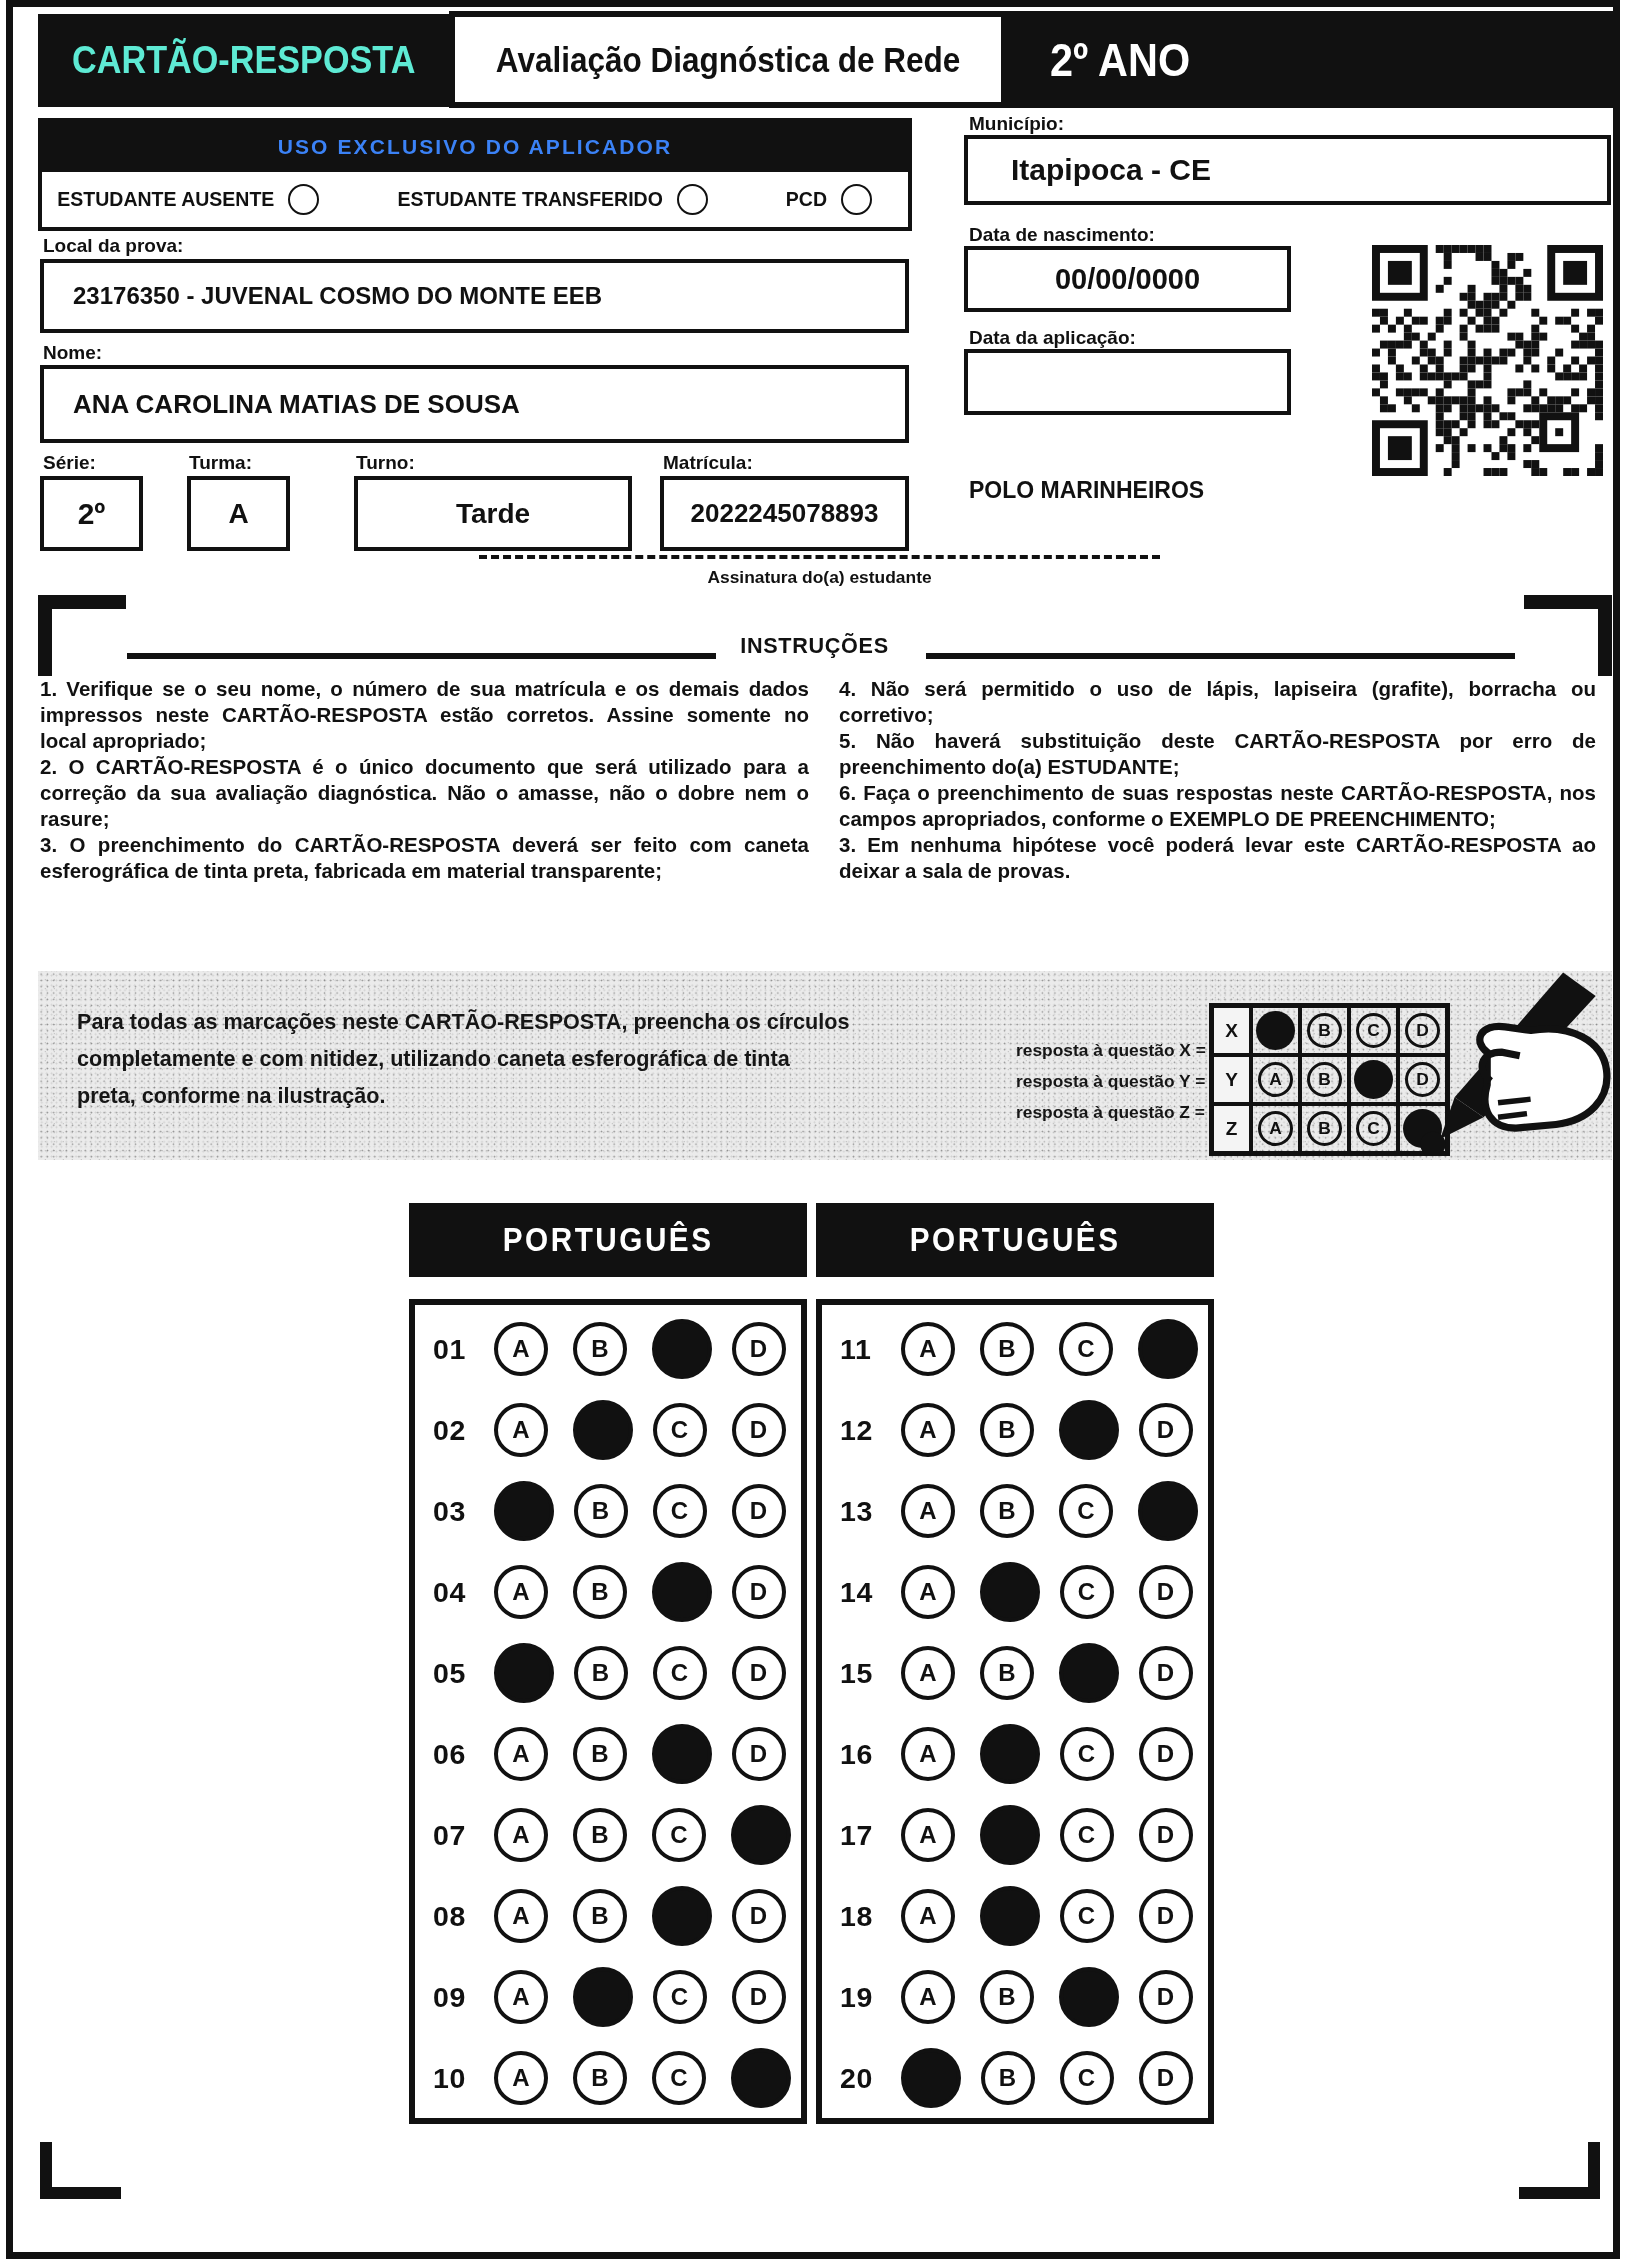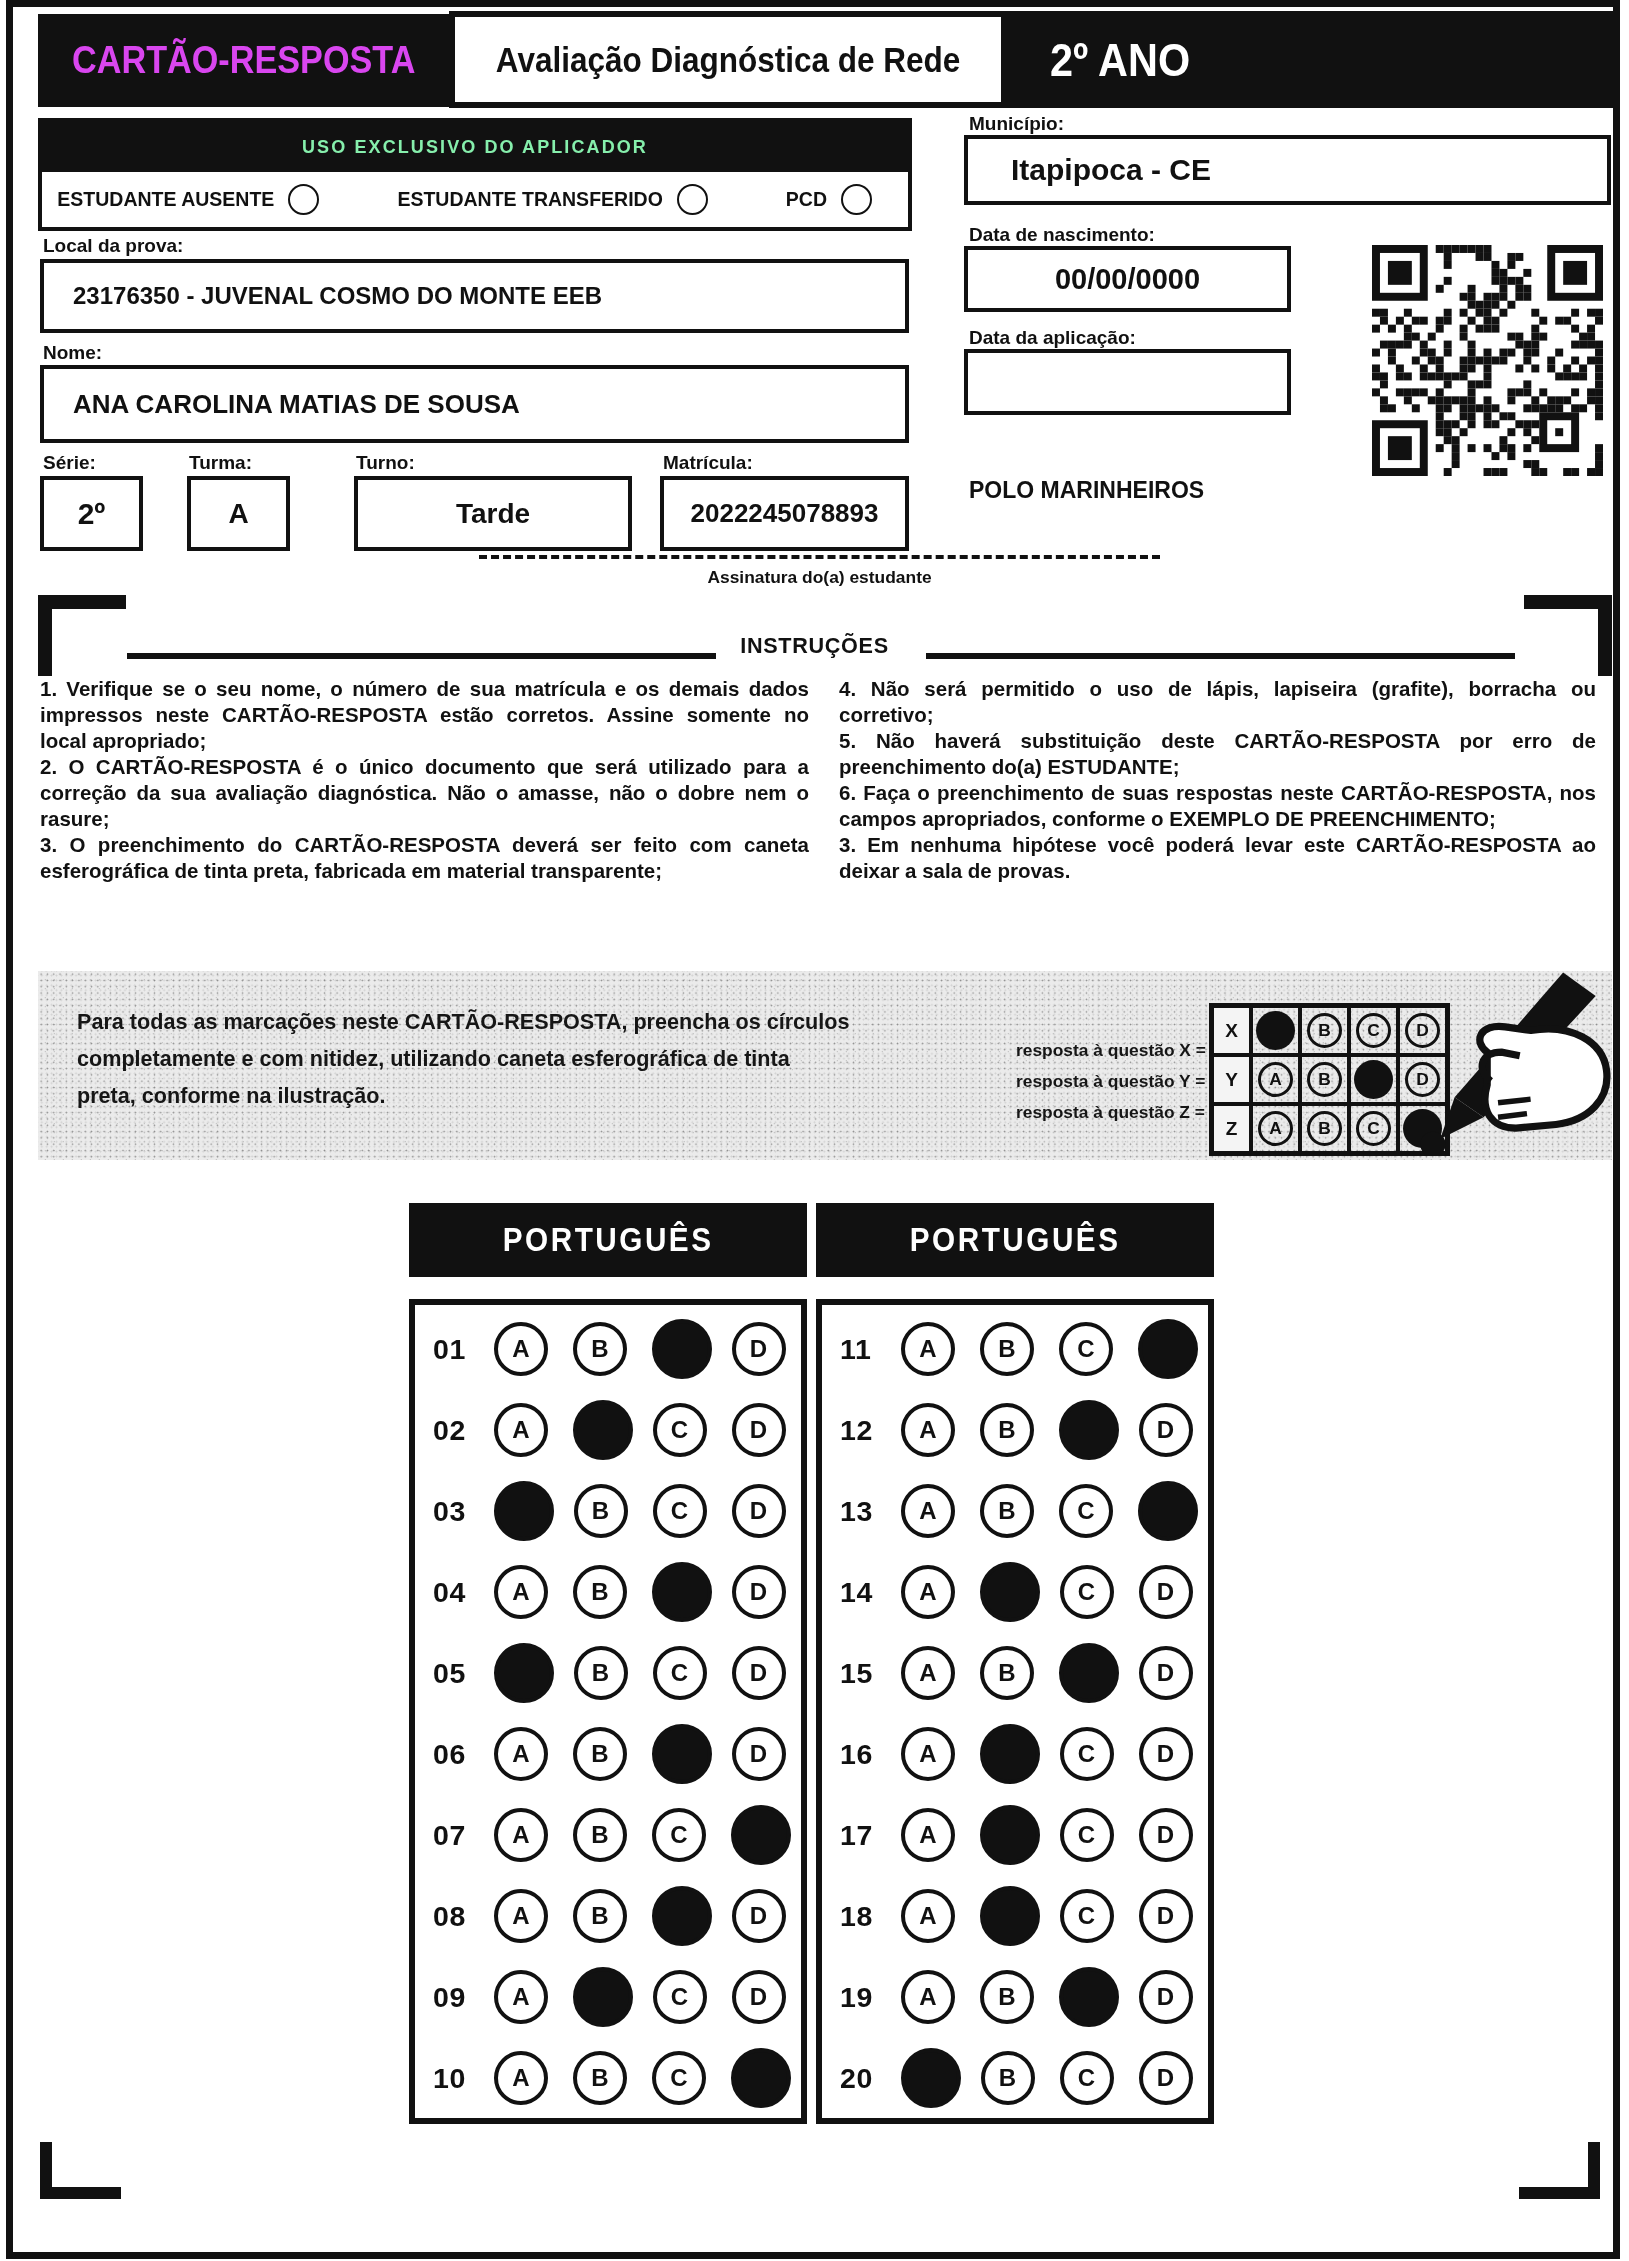--- a/index.html
+++ b/index.html
@@ -3,33 +3,33 @@
 <meta charset="utf-8">
 <style>
   html,body{margin:0;padding:0;background:#fff;}
   .page{position:relative;width:1629px;height:2261px;background:#fff;
         font-family:"Liberation Sans",sans-serif;color:#111;overflow:hidden;}
 
   .frame{position:absolute;left:5.6px;top:0;width:1614px;height:2259px;
          border:7.7px solid #111;box-sizing:border-box;}
 
   
-  .hdr-title{position:absolute;left:38px;top:14px;width:411px;height:93px;background:#111;color:#d946ef;
+  .hdr-title{position:absolute;left:38px;top:14px;width:411px;height:93px;background:#111;color:#5eead4;
              display:flex;align-items:center;justify-content:center;font-weight:bold;font-size:38px;}
   .hdr-sub{position:absolute;left:449px;top:11px;width:558px;height:97px;background:#fff;
            border:6.3px solid #111;box-sizing:border-box;display:flex;align-items:center;justify-content:center;
            font-weight:bold;font-size:35px;}
   .hdr-grade{position:absolute;left:1007px;top:11px;width:606px;height:97px;background:#111;color:#fff;
              display:flex;align-items:center;font-weight:bold;font-size:46px;padding-left:43px;box-sizing:border-box;}
   .cond{display:inline-block;transform:scaleX(.9);transform-origin:center center;white-space:nowrap;}
 
   
   .apl{position:absolute;left:38px;top:118px;width:874px;height:113px;border:4.2px solid #111;box-sizing:border-box;background:#fff;}
   .apl-bar{height:50px;background:#111;display:flex;align-items:center;justify-content:center;
-           color:#86efac;font-weight:bold;font-size:18px;letter-spacing:2.1px;}
+           color:#3b82f6;font-weight:bold;font-size:21px;letter-spacing:2.1px;}
   .apl-row{height:55px;display:flex;align-items:center;justify-content:space-between;padding:0 36px 0 15.3px;}
   .apl-opt{display:flex;align-items:center;gap:14px;font-weight:bold;font-size:19.5px;}
   .circle{width:31px;height:31px;border:2.8px solid #111;border-radius:50%;box-sizing:border-box;background:#fff;flex:none;}
 
   
   .lbl{position:absolute;font-weight:bold;font-size:19px;white-space:nowrap;}
   .field{position:absolute;border:4.2px solid #111;box-sizing:border-box;display:flex;align-items:center;
          font-weight:bold;background:#fff;white-space:nowrap;}
   .f-local{left:40px;top:259px;width:869px;height:74px;padding-left:29px;font-size:24px;}
   .f-nome{left:40px;top:365px;width:869px;height:78px;padding-left:29px;font-size:26px;}

